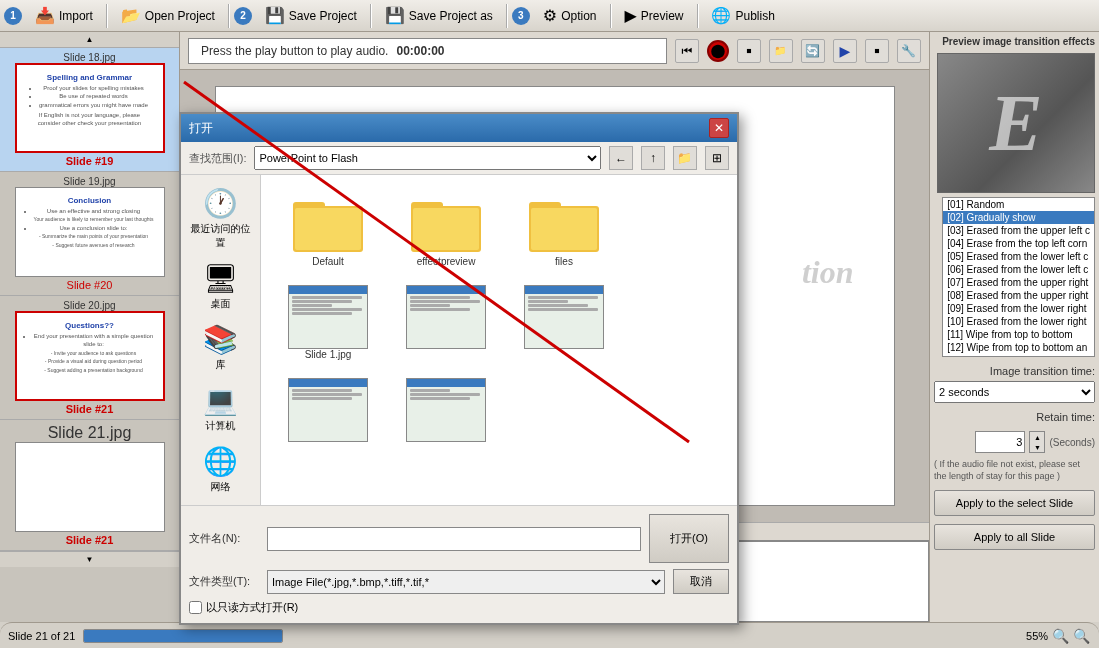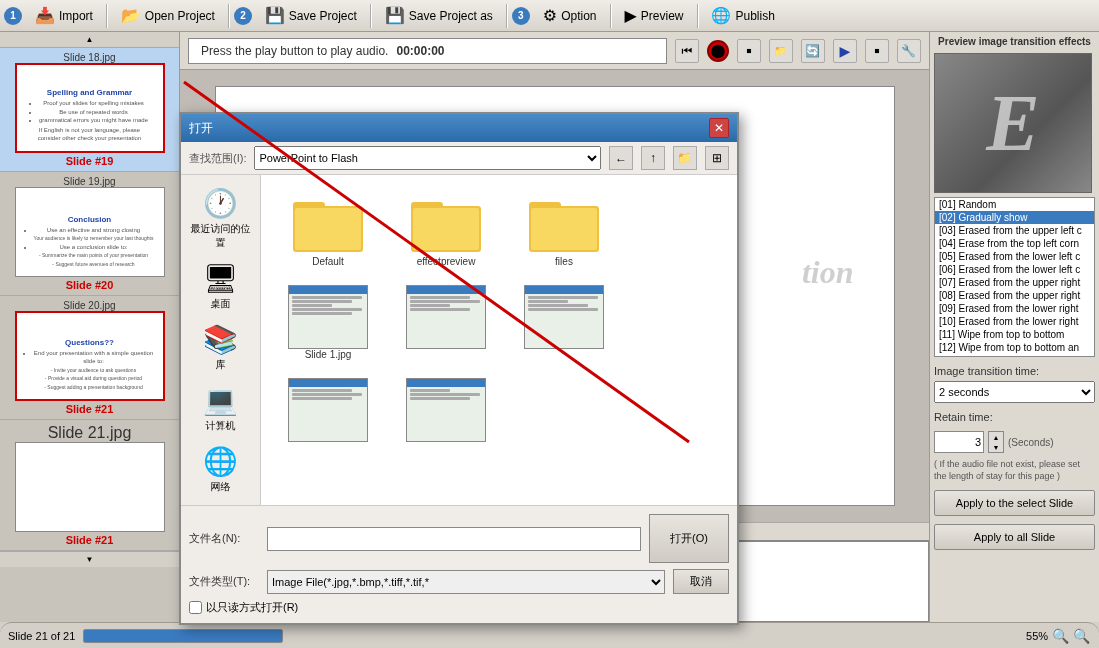--- a/index.html
+++ b/index.html
@@ -58,21 +58,21 @@
       cursor: pointer;
     }
     .slide-item.selected { background: #b8d4f0; }
     .slide-thumb {
       width: 150px; height: 90px;
       background: white;
       border: 1px solid #888;
       margin: 0 auto 2px;
       position: relative;
       overflow: hidden;
-      display: flex; align-items: flex-end; justify-content: center;
+      display: flex; align-items: flex-start; justify-content: center;
     }
     .slide-thumb.active-border { border: 2px solid #cc0000; }
 
     
     #center-content {
       flex: 1;
       display: flex;
       flex-direction: column;
       background: #c8c4bc;
     }
@@ -154,20 +154,21 @@
 
     
     #right-panel {
       width: 170px;
       background: #ddd8d0;
       border-left: 1px solid #a0998e;
       display: flex;
       flex-direction: column;
       padding: 4px;
       gap: 4px;
+      align-items: flex-end;
     }
     #preview-image-box {
       width: 158px; height: 140px;
       background: #888;
       border: 1px solid #666;
       position: relative;
       overflow: hidden;
       display: flex; align-items: center; justify-content: center;
     }
     .preview-letter {
@@ -540,21 +541,21 @@
       <div style="font-size:10px; color:#333;">Slide 19.jpg</div>
       <div class="slide-thumb">
         <div class="slide-content-inner">
           <h4>Conclusion</h4>
           <ul>
             <li>Use an effective and strong closing<br><span style="font-size:5px;">Your audience is likely to remember your last thoughts</span></li>
             <li>Use a conclusion slide to:<br><span style="font-size:5px;">- Summarize the main points of your presentation</span><br><span style="font-size:5px;">- Suggest future avenues of research</span></li>
           </ul>
         </div>
       </div>
-      <div style="font-size:11px; font-weight:bold; color:#cc0000;">Slide #20</div>
+      <div style="font-size:11px; font-weight:normal; color:#cc0000;">Slide #20</div>
     </div>
 
     <div class="slide-item">
       <div style="font-size:10px; color:#333;">Slide 20.jpg</div>
       <div class="slide-thumb active-border">
         <div class="slide-content-inner">
           <h4>Questions??</h4>
           <ul>
             <li>End your presentation with a simple question slide to:<br>
               <span style="font-size:5px;">- Invite your audience to ask questions</span><br>

